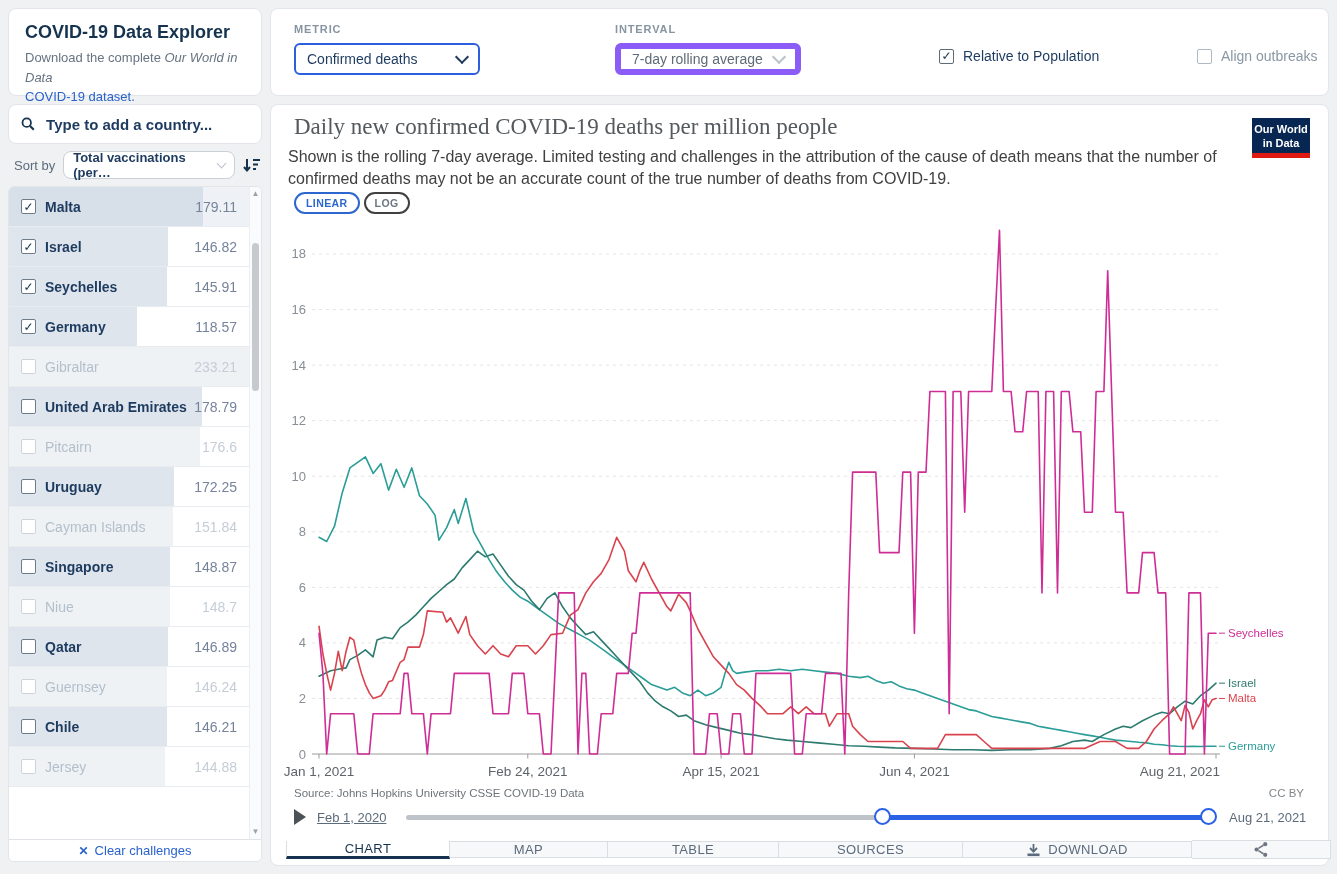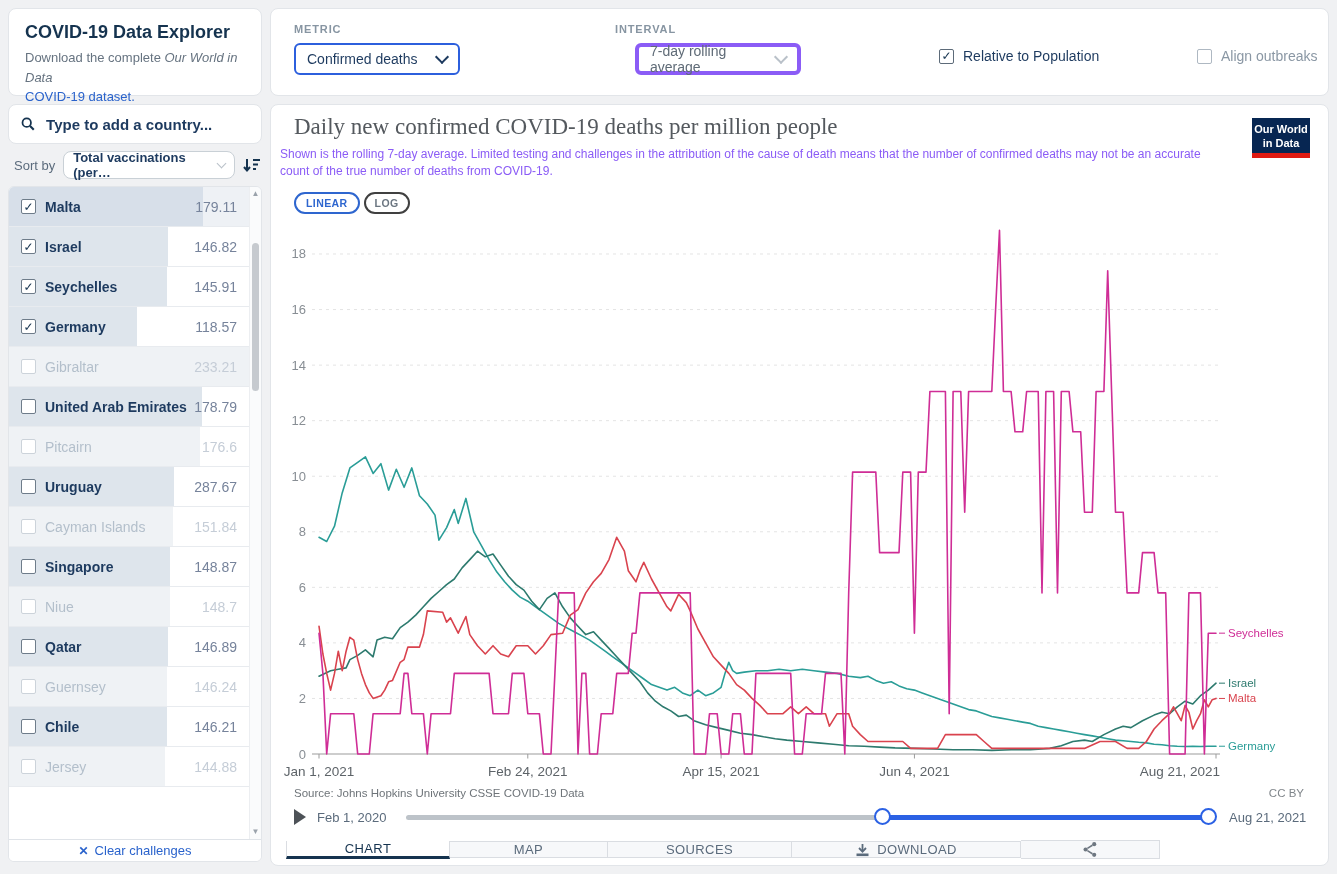--- a/index.html
+++ b/index.html
@@ -38,48 +38,48 @@
   #list-scrollbar{position:absolute;right:0;top:0;width:11px;height:652px;background:#fafbfc;border-left:1px solid #eceef1;z-index:2;}
   #scroll-up,#scroll-down{position:absolute;left:0;width:11px;text-align:center;font-size:8px;color:#9aa2ab;line-height:10px;}
   #scroll-up{top:2px;} #scroll-down{bottom:2px;}
   #scroll-thumb{position:absolute;left:2px;top:56px;width:7px;height:148px;background:#c6cacf;border-radius:4px;cursor:pointer;}
   #clearrow{border-top:1px solid #dfe3e8;flex:1;display:flex;align-items:center;justify-content:center;gap:6px;color:#2a63cc;font-size:13px;cursor:pointer;background:#fff;}
   #clear-x{font-size:12px;font-weight:700;}
 
   
   #controls{left:270px;top:8px;width:1059px;height:88px;}
   .ctl-label{position:absolute;font-size:11px;letter-spacing:.08em;color:#8795a2;font-weight:600;}
-  .sel{position:absolute;height:32px;width:166px;border-radius:6px;display:flex;align-items:center;justify-content:space-between;padding:0 11px;font-size:14px;box-sizing:border-box;cursor:pointer;background:#fff;}
+  .sel{position:absolute;height:32px;width:186px;border-radius:6px;display:flex;align-items:center;justify-content:space-between;padding:0 11px;font-size:14px;box-sizing:border-box;cursor:pointer;background:#fff;}
   #metric-select{left:23px;top:34px;border:2px solid #2c5fdd;color:#1d3a5f;}
-  #interval-select{left:364px;top:34px;border:4px solid #8b5cf6;color:#5f6b77;}
+  #interval-select{left:344px;top:34px;border:6px solid #8b5cf6;color:#5f6b77;}
   .chev{width:8px;height:8px;border-right:2px solid #1d3a5f;border-bottom:2px solid #1d3a5f;transform:rotate(45deg);margin-top:-4px;flex:none;}
   .chev.lt{border-color:#b9c1c9;}
   .chev.sm{width:6px;height:6px;border-width:1.5px;}
   .ckrow{position:absolute;display:flex;align-items:center;gap:9px;font-size:14px;cursor:pointer;}
   #relative-row{left:668px;top:39px;color:#1d3a5f;}
   #align-row{left:906px;top:39px;color:#8a97a4;padding-left:20px;}
   .ckbox{width:15px;height:15px;border:1px solid #5d6b79;border-radius:2px;display:flex;align-items:center;justify-content:center;font-size:12px;line-height:1;color:#15334f;background:#fff;box-sizing:border-box;}
   #align-row .ckbox{border-color:#aeb8c2;}
 
   
   #chartpanel{left:270px;top:104px;width:1059px;height:762px;}
   #chart-title{position:absolute;left:23px;top:9px;font-family:"Liberation Serif","DejaVu Serif",serif;font-size:23px;color:#54595e;}
-  #chart-sub{position:absolute;left:9px;top:41px;width:945px;font-size:12px;color:#8b5cf6;line-height:1.4;}
+  #chart-sub{position:absolute;left:17px;top:41px;width:945px;font-size:16px;color:#404040;line-height:1.4;}
   #owid-logo{position:absolute;right:18px;top:13px;width:58px;background:#072652;color:#fff;text-align:center;font-size:11px;line-height:1.3;padding:4px 2px 2px;border-bottom:5px solid #e01a12;font-weight:600;box-sizing:border-box;}
   #scale-toggle{position:absolute;left:23px;top:87px;display:flex;gap:4px;align-items:center;}
   .pill{border-radius:12px;font-size:10.5px;font-weight:700;letter-spacing:.04em;cursor:pointer;background:#fff;}
   #pill-linear{border:2px solid #2e66cf;color:#2e66cf;padding:3px 10px;}
   #pill-log{border:2px solid #404040;color:#6b7681;padding:3px 9px;}
   #plot{position:absolute;left:11px;top:122px;}
   #source{position:absolute;left:23px;top:682px;font-size:11.5px;color:#6e7479;}
   #license{position:absolute;right:24px;top:682px;font-size:11.5px;color:#80868b;}
 
   
   #play-btn{position:absolute;left:23px;top:704px;width:0;height:0;border-left:12px solid #4d5257;border-top:8px solid transparent;border-bottom:8px solid transparent;cursor:pointer;}
-  #tl-start{position:absolute;left:46px;top:705px;font-size:13px;color:#5b6b7c;}
+  #tl-start{position:absolute;left:46px;top:705px;font-size:13px;color:#5b6b7c;text-decoration:underline;}
   #tl-end{position:absolute;left:958px;top:705px;font-size:13px;color:#5b6b7c;}
   #track{position:absolute;left:135px;top:710px;width:805px;height:5px;background:#bdc3c9;border-radius:3px;cursor:pointer;}
   #track-active{position:absolute;left:477px;right:0;top:0;bottom:0;background:#2b61e4;border-radius:3px;}
   .handle{position:absolute;width:13px;height:13px;border-radius:50%;background:#fff;border:2.5px solid #2b61e4;top:-7px;cursor:pointer;}
   #handle-start{left:468px;}
   #handle-end{left:794px;}
 
   
   #tabs{position:absolute;left:15px;top:727px;height:35px;display:flex;align-items:center;}
   .tab{display:flex;align-items:center;justify-content:center;gap:7px;font-size:13px;color:#5b6b7c;background:#f7f8fa;border:1px solid #dadde2;border-left:none;box-sizing:border-box;cursor:pointer;letter-spacing:.03em;}
@@ -165,21 +165,21 @@
       <div class="crow muted">
         <div class="cbar" style="width: 75.7%;"></div>
         <span class="cb"></span>
         <span class="cname">Pitcairn</span>
         <span class="cval">176.6</span>
       </div>
       <div class="crow">
         <div class="cbar" style="width: 65.3%;"></div>
         <span class="cb"></span>
         <span class="cname">Uruguay</span>
-        <span class="cval">287.67</span>
+        <span class="cval">172.25</span>
       </div>
       <div class="crow muted">
         <div class="cbar" style="width: 65.1%;"></div>
         <span class="cb"></span>
         <span class="cname">Cayman Islands</span>
         <span class="cval">151.84</span>
       </div>
       <div class="crow">
         <div class="cbar" style="width: 63.8%;"></div>
         <span class="cb"></span>
@@ -318,20 +318,23 @@
   </div>
   <span id="tl-end">Aug 21, 2021</span>
 
   <div id="tabs">
       <div class="tab active" style="width: 164px;">
         <span>CHART</span>
       </div>
       <div class="tab" style="width: 158px;">
         <span>MAP</span>
       </div>
+      <div class="tab" style="width: 171px;">
+        <span>TABLE</span>
+      </div>
       <div class="tab" style="width: 184px;">
         <span>SOURCES</span>
       </div>
       <div class="tab" style="width: 229px;">
         <span style="display: flex;">
           <svg width="15" height="14" viewBox="0 0 15 14">
             <g stroke="#5b6b7c" stroke-width="1.8" fill="none">
               <line x1="7.5" y1="1" x2="7.5" y2="8"></line>
               <polyline points="4,5 7.5,8.6 11,5"></polyline>
             </g>

